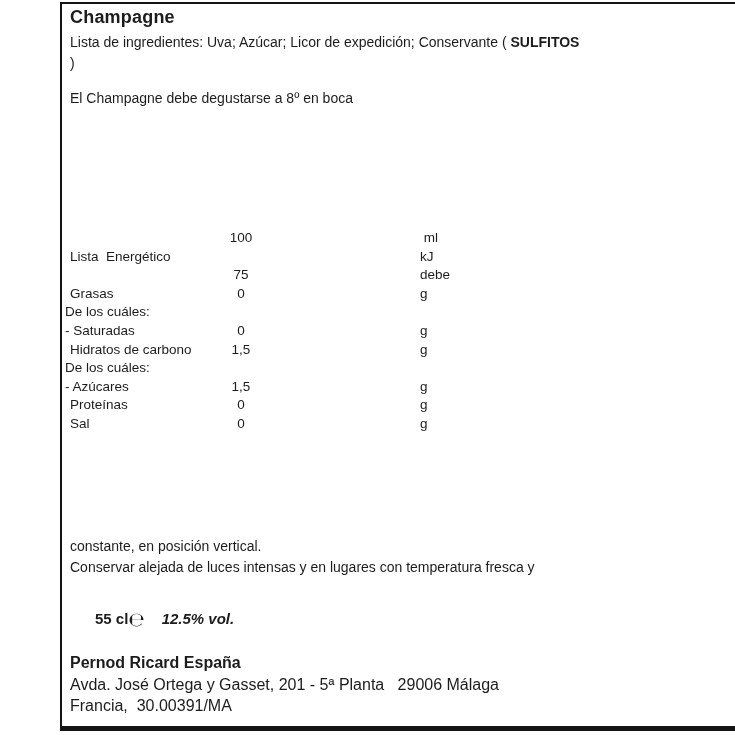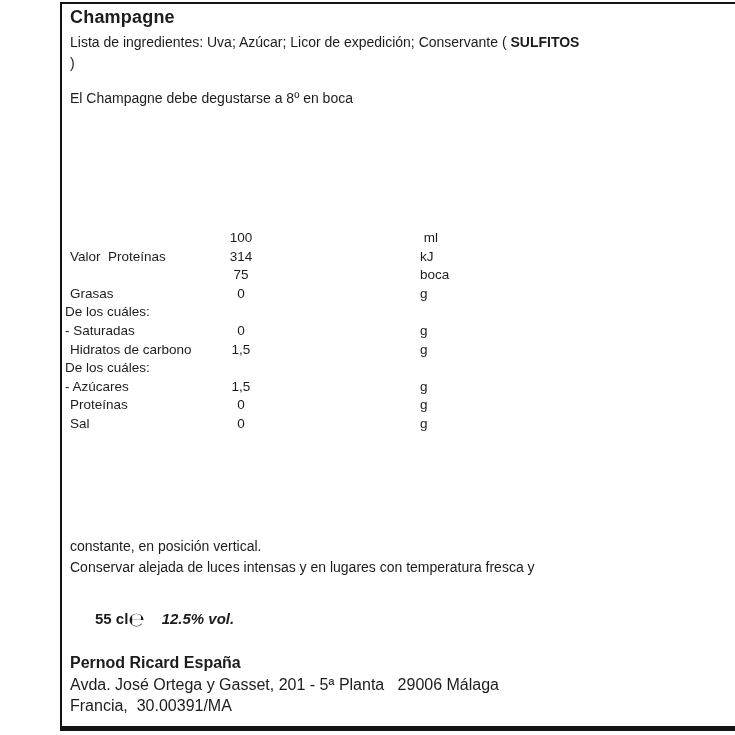--- a/index.html
+++ b/index.html
@@ -88,28 +88,27 @@
     <div class="block pad serving">
       <div>El Champagne debe degustarse a 8º en boca</div>
     </div>
 
     <div class="block nutrition">
       <div class="nrow">
         <span class="nnum">100</span>
           <span class="nunit"> ml</span>
       </div>
       <div class="nrow">
-        <span class="nlabel">Valor  Proteínas</span>
-        <span class="nnum">314</span>
+        <span class="nlabel">Lista  Energético</span>
           <span class="nunit">kJ</span>
       </div>
       <div class="nrow">
         <span class="nlabel"></span>
         <span class="nnum">75</span>
-          <span class="nunit">boca</span>
+          <span class="nunit">debe</span>
       </div>
       <div class="nrow">
         <span class="nlabel">Grasas</span>
         <span class="nnum">0</span>
           <span class="nunit">g</span>
       </div>
       <div class="nrow sub">
         <span class="nlabel">De los cuáles:</span>
         <span class="nnum"></span>
           <span class="nunit"></span>

